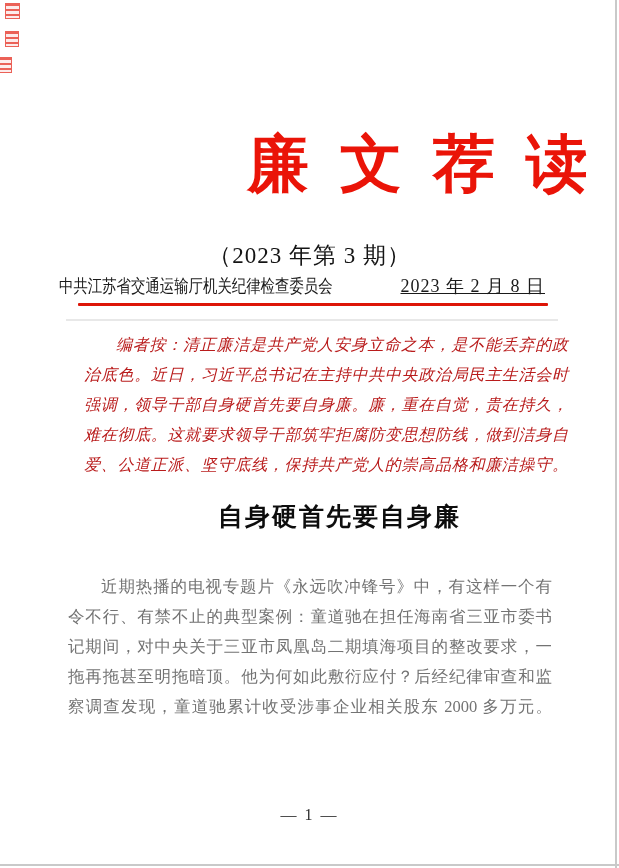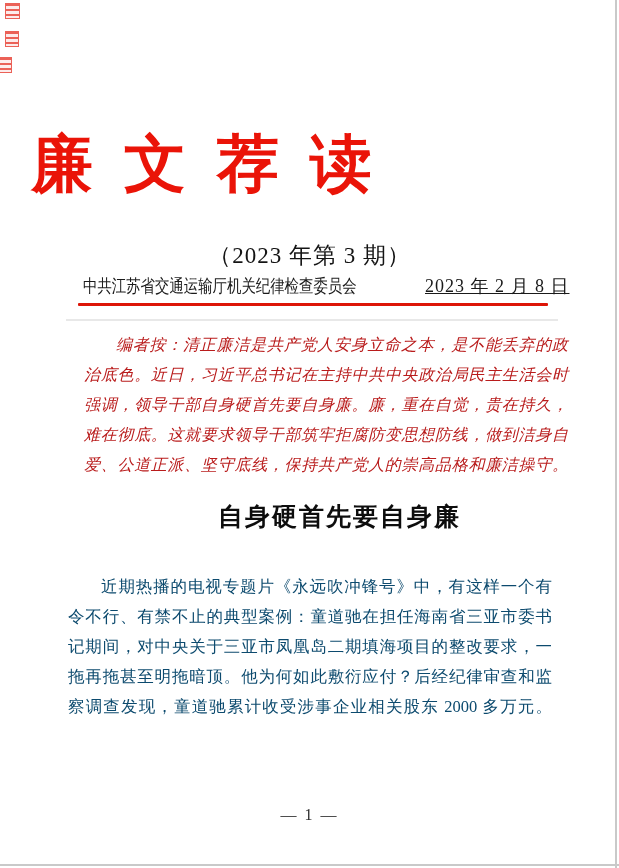--- a/index.html
+++ b/index.html
@@ -30,34 +30,34 @@
       rgba(232,70,58,.12) 2px 5px);
     opacity:.85;
   }
   .frag-1{left:5px;top:3px;width:15px;height:16px;}
   .frag-2{left:5px;top:31px;width:14px;height:16px;}
   .frag-3{left:-4px;top:57px;width:16px;height:16px;}
 
   
   .doc-title{
     position:absolute;top:124px;left:0;right:0;
-    text-align:left;
+    text-align:right;
     font-size:62px;line-height:80px;font-weight:bold;
     color:var(--title-red,#ea1408);
     letter-spacing:.5em;text-indent:.5em;
     white-space:nowrap;
   }
   .issue-line{
     position:absolute;top:240px;left:0;right:0;
     text-align:center;
     font-size:23px;letter-spacing:1px;color:#141414;
   }
   .masthead-row{
     position:absolute;top:274px;left:83px;right:74px;
-    display:flex;justify-content:flex-start;align-items:baseline;
+    display:flex;justify-content:flex-end;align-items:baseline;
   }
   .publisher{
     font-size:18px;white-space:nowrap;
     transform:scaleX(.8);transform-origin:left bottom;
   }
   .publish-date{
     font-size:18px;letter-spacing:1px;white-space:nowrap;text-decoration:underline;
   }
   .rule-red{
     position:absolute;top:303px;left:78px;width:470px;height:3px;
@@ -85,21 +85,21 @@
     text-align:center;
     font-size:25px;font-weight:bold;letter-spacing:2px;
     color:#0d0d0d;white-space:nowrap;
   }
   .article-body{
     position:absolute;top:572px;left:68px;width:484px;
     font-size:16.5px;line-height:30px;
     white-space:pre-line;
     text-align:justify;text-align-last:justify;
     text-indent:2em;
-    color:#0c4a6e;
+    color:#737373;
   }
 
   
   .page-number{
     position:absolute;top:806px;left:0;right:0;
     text-align:center;
     font-size:16px;letter-spacing:2px;color:#2e2e2e;
   }
 
   

